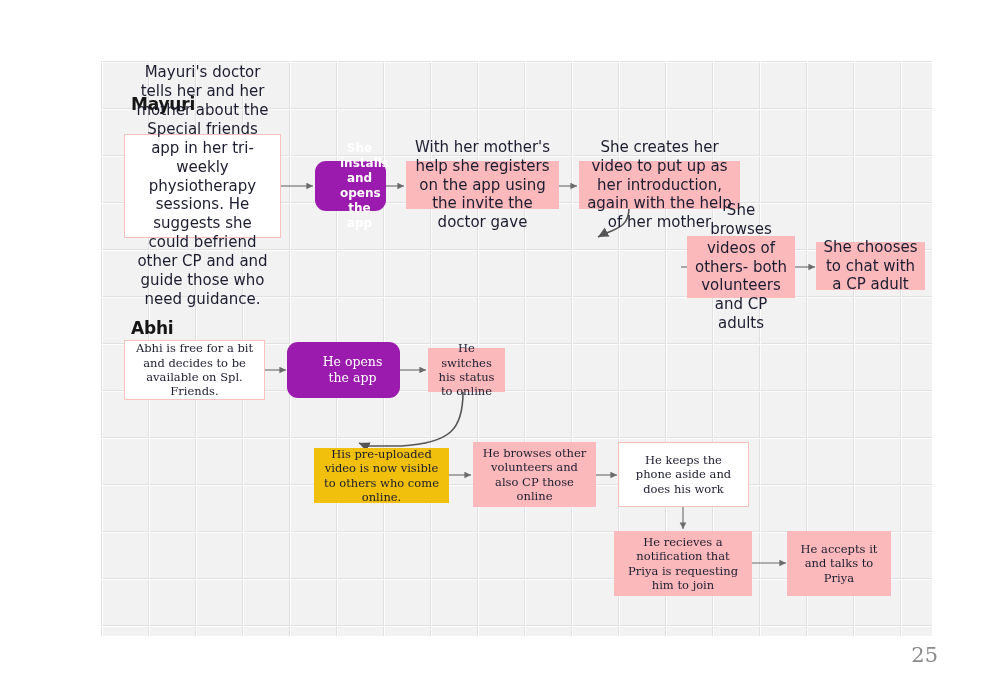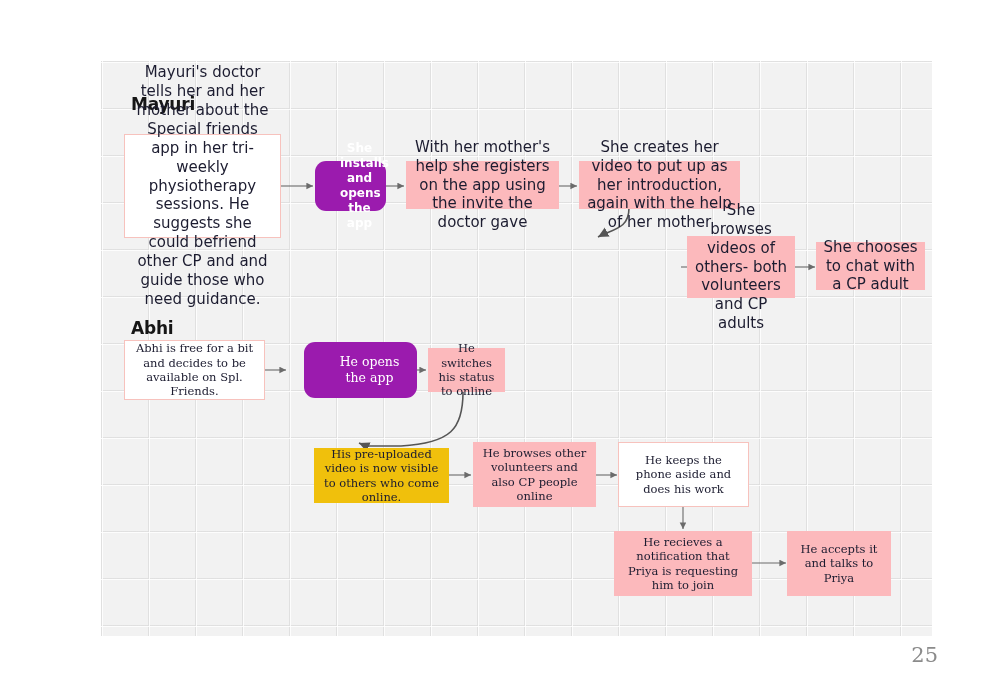--- a/index.html
+++ b/index.html
@@ -204,34 +204,34 @@
     <div class="node n-pink f-sans" style="left:715px; top:181px; width:109px; height:48px;">
       <span>She chooses to chat with a CP adult</span>
     </div>
 
     <div class="section-title" style="left:30px; top:236px;margin-top:21px;">Abhi</div>
 
     <div class="node n-pink-outline f-serif" style="left:23px; top:279px; width:141px; height:60px;">
       <span>Abhi is free for a bit and decides to be available on Spl. Friends.</span>
     </div>
 
-    <div class="node n-purple f-serif-bold" style="left:186px; top:281px; width:113px; height:56px;margin-left:17px;">
+    <div class="node n-purple f-serif-bold" style="left:186px; top:281px; width:113px; height:56px;">
       <span>He opens the app</span>
     </div>
 
     <div class="node n-pink f-serif" style="left:327px; top:287px; width:77px; height:44px;">
       <span>He switches his status to online</span>
     </div>
 
     <div class="node n-yellow f-serif" style="left:213px; top:387px; width:135px; height:55px;">
       <span>His pre-uploaded video is now visible to others who come online.</span>
     </div>
 
     <div class="node n-pink f-serif" style="left:372px; top:381px; width:123px; height:65px;">
-      <span>He browses other volunteers and also CP people online</span>
+      <span>He browses other volunteers and also CP those online</span>
     </div>
 
     <div class="node n-pink-outline f-serif" style="left:517px; top:381px; width:131px; height:65px;">
       <span>He keeps the phone aside and does his work</span>
     </div>
 
     <div class="node n-pink f-serif" style="left:513px; top:470px; width:138px; height:65px;">
       <span>He recieves a notification that Priya is requesting him to join</span>
     </div>
 

